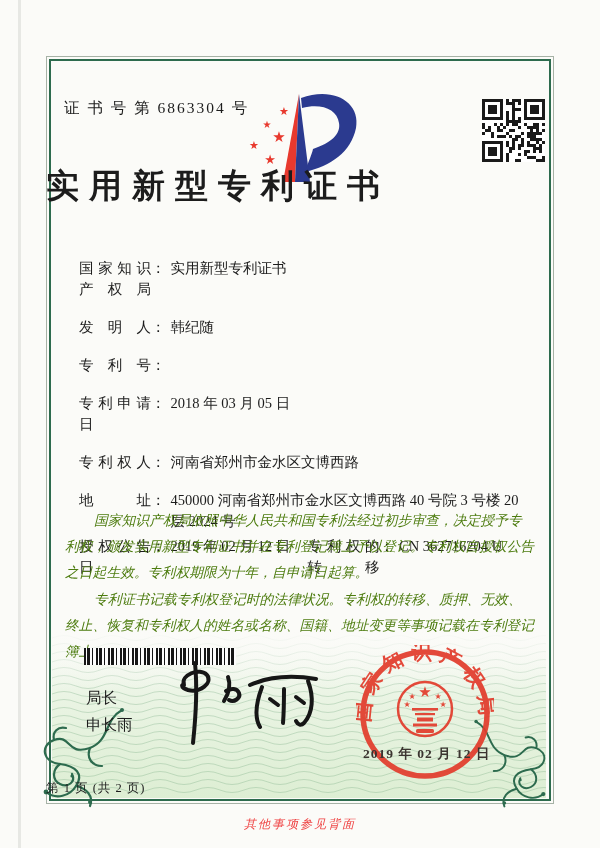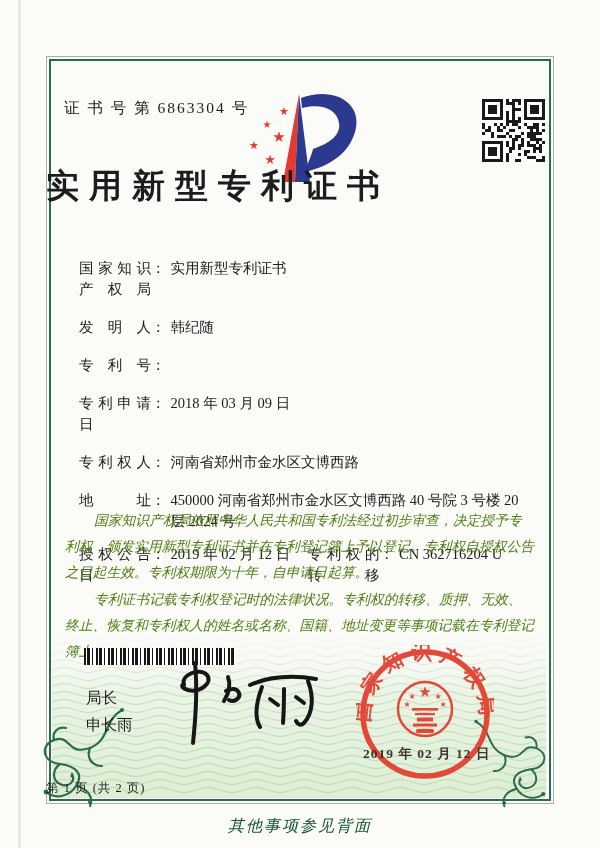--- a/index.html
+++ b/index.html
@@ -28,21 +28,21 @@
   .cert-no{position:absolute;left:64px;top:98px;font-size:15.5px;
     letter-spacing:2px;z-index:4;}
   .logo{position:absolute;left:237px;top:84px;z-index:4;}
   .qr{position:absolute;left:482px;top:99px;width:63px;height:63px;z-index:4;}
   .title{position:absolute;left:46px;top:164px;width:506px;
     font-size:33px;font-weight:700;letter-spacing:10px;z-index:4;}
   
   .fields{position:absolute;left:79px;top:258px;width:456px;
     font-size:14.5px;line-height:21px;z-index:4;}
   .frow{display:flex;align-items:flex-start;margin-bottom:17px;}
-  .frow.tight{margin-bottom:12px;}
+  .frow.tight{margin-bottom:4px;}
   .flabel{flex:none;width:72px;text-align:justify;text-align-last:justify;}
   .fcolon{flex:none;margin-right:5px;}
   .fvalue{flex:1;}
   .fvalue.fixed{flex:none;width:137px;}
   
   .body-text{position:absolute;left:65px;top:508px;width:470px;
     font-size:13.8px;line-height:1.9;font-style:italic;z-index:4;color:#4d7c0f;}
   .body-text p{margin:0;text-indent:2.1em;}
   
   .barcode{position:absolute;left:84px;top:648px;width:152px;height:17px;z-index:4;
@@ -51,21 +51,21 @@
     font-family:"Liberation Sans","DejaVu Sans",sans-serif;}
   .official-name{position:absolute;left:86px;top:715px;font-size:15.5px;z-index:4;
     font-family:"Liberation Sans","DejaVu Sans",sans-serif;}
   .signature{position:absolute;left:150px;top:655px;z-index:4;}
   .seal{position:absolute;left:356px;top:645px;width:138px;height:138px;z-index:4;}
   .seal-date{position:absolute;left:363px;top:745px;font-size:13.5px;z-index:5;
     color:#3b3430;font-weight:700;letter-spacing:1px;}
   .page-num{position:absolute;left:46px;top:780px;width:506px;text-align:left;
     font-size:12.5px;letter-spacing:1px;z-index:4;}
   .back-note{position:absolute;left:10px;top:816px;width:580px;text-align:center;
-    font-size:16px;font-style:italic;letter-spacing:2px;z-index:4;color:#14532d;}
+    font-size:12px;font-style:italic;letter-spacing:2px;z-index:4;color:#ef4444;}
 </style>
 </head>
 <body>
 
 <div class="scan-edge"></div>
 
 <div class="green-zone">
   <svg width="494" height="168" viewBox="0 0 494 168">
     <defs>
       <path id="w" d="M0 0 q12 -5 24 0 t24 0 t24 0 t24 0 t24 0 t24 0 t24 0 t24 0 t24 0 t24 0 t24 0 t24 0 t24 0 t24 0 t24 0 t24 0 t24 0 t24 0 t24 0 t24 0 t24 0" fill="none" stroke="#69a178" stroke-width="1" opacity="0.30"></path>
@@ -287,21 +287,21 @@
       <span class="fcolon">：</span>
     <span class="fvalue">韩纪随</span>
   </div>
   <div class="frow">
     <span class="flabel">专利号</span>
       <span class="fcolon">：</span>
   </div>
   <div class="frow">
     <span class="flabel">专利申请日</span>
       <span class="fcolon">：</span>
-    <span class="fvalue">2018 年 03 月 09 日</span>
+    <span class="fvalue">2018 年 03 月 05 日</span>
   </div>
   <div class="frow">
     <span class="flabel">专利权人</span>
       <span class="fcolon">：</span>
     <span class="fvalue">河南省郑州市金水区文博西路</span>
   </div>
   <div class="frow tight">
     <span class="flabel">地址</span>
       <span class="fcolon">：</span>
     <span class="fvalue">450000 河南省郑州市金水区文博西路 40 号院 3 号楼 20 层 2024 号</span>

